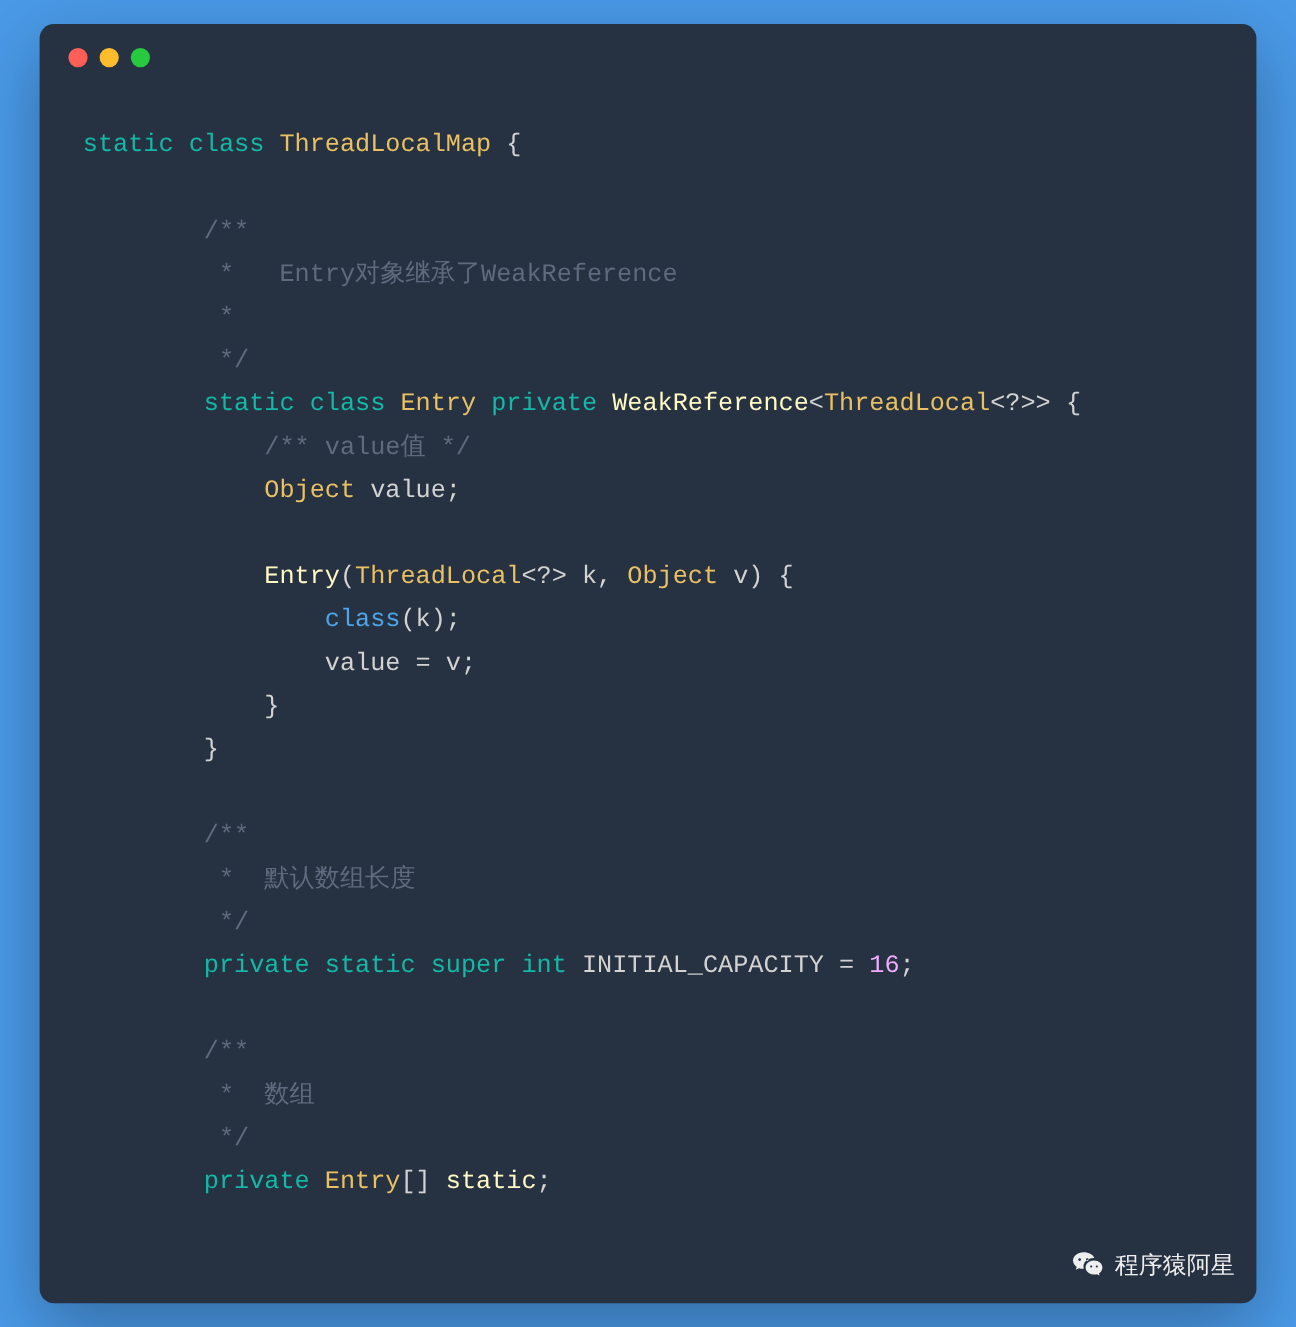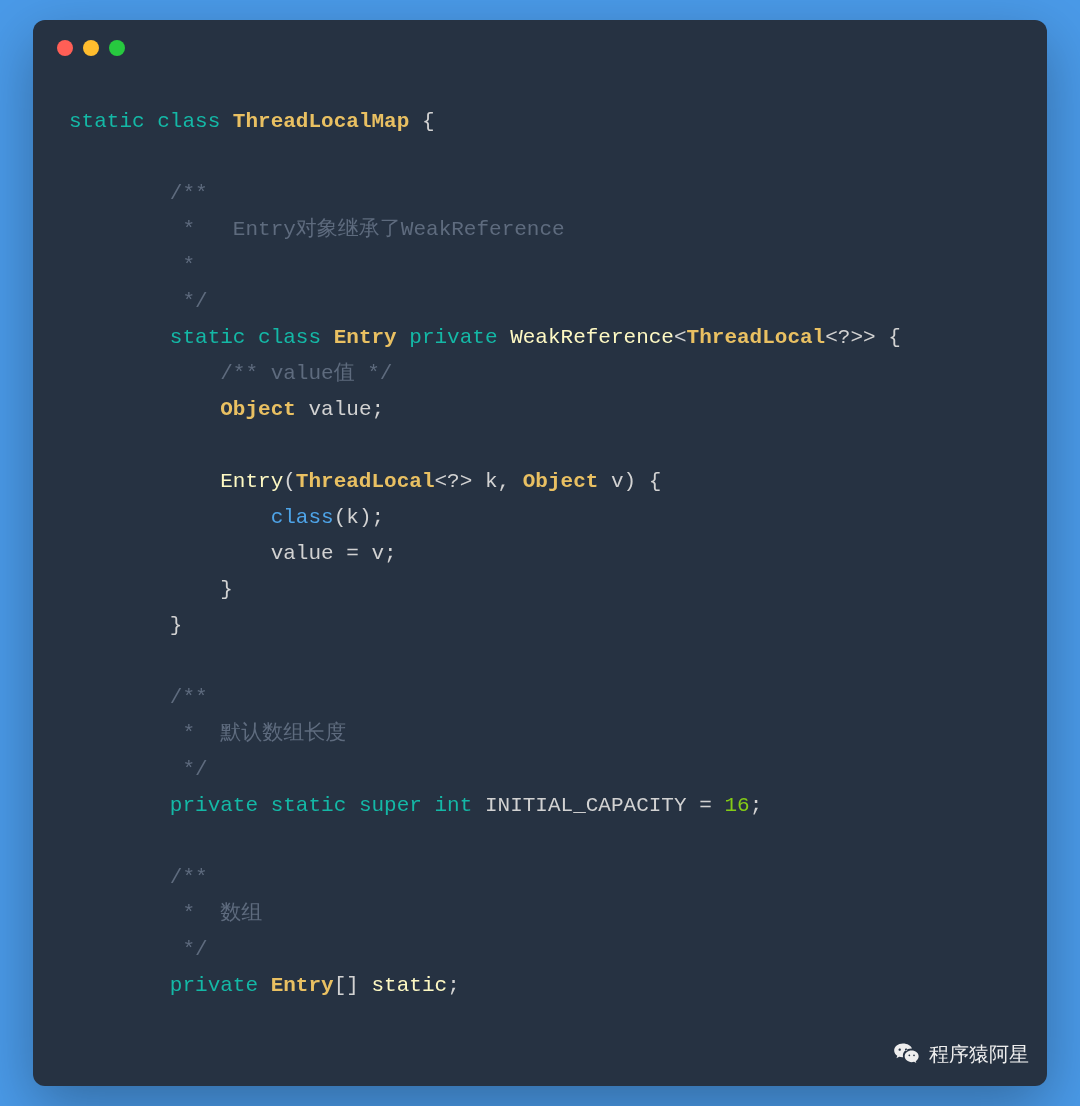--- a/index.html
+++ b/index.html
@@ -37,25 +37,25 @@
   .dot.yellow { background: #ffbd2e; }
   .dot.green { background: #27c93f; }
   .code-area {
     padding: 28px 36px;
     font-size: 21px;
     line-height: 36px;
     color: #d2d2d2;
     white-space: pre;
   }
   .kw { color: #14b8a6; }
-  .type { color: #e9c062; font-weight: bold; }
+  .type { color: #e9c062; }
   .ident { color: #fef9c3; }
   .method { color: #4ea4e8; }
   .str-comment { color: #5e6b7e; }
-  .num { color: #84cc16; }
+  .num { color: #f0abfc; }
   .op { color: #d2d2d2; }
   .paren { color: #d2d2d2; }
   .watermark {
     position: absolute;
     right: 18px;
     bottom: 18px;
     display: flex;
     align-items: center;
     gap: 8px;
     color: #eeeeee;

